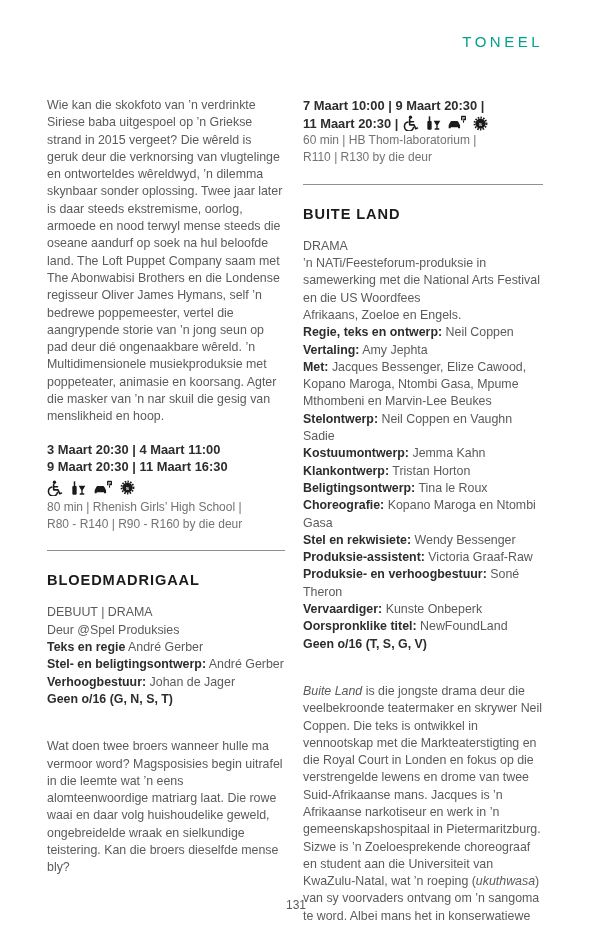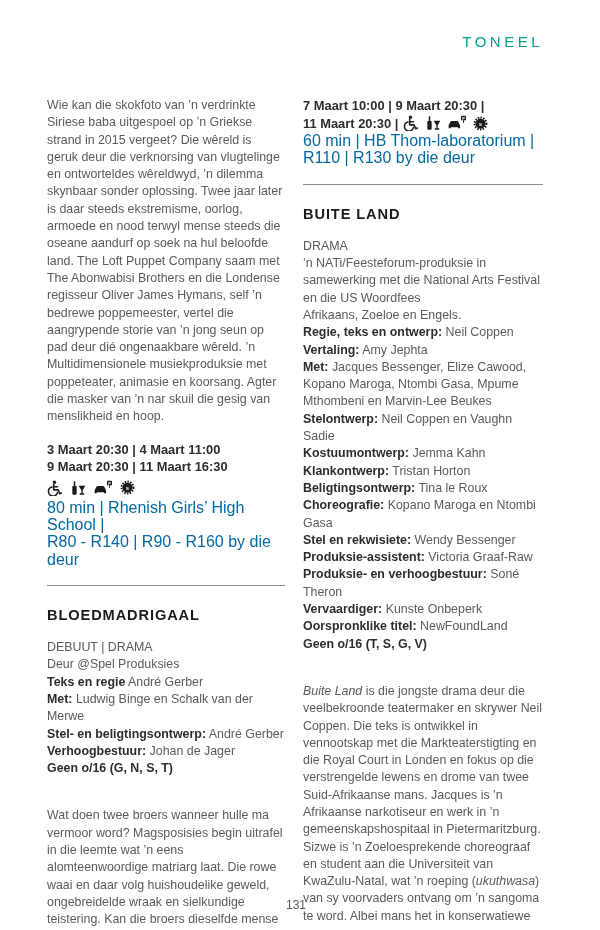--- a/index.html
+++ b/index.html
@@ -22,21 +22,21 @@
   .italic{font-style:italic;}
   .dates-block{margin-top:15px;}
   .dates-line{
     color:#2e2d2b;font-weight:700;font-size:12.9px;line-height:17.6px;
   }
   .icons-row{display:flex;align-items:center;gap:7px;color:#1b1b1b;margin:3px 0 2px;height:18px;}
   .icons-inline{display:inline-flex;align-items:center;gap:6px;color:#1b1b1b;vertical-align:-3.5px;margin-left:5px;}
   .icon{width:16px;height:16px;display:inline-block;}
   .icon-wide{width:20px;height:16px;}
   .icon-badge{width:15px;height:15px;}
-  .info-line{color:#0369a1;font-size:16px;line-height:17.3px;}
+  .info-line{color:#737373;font-size:12px;line-height:17.3px;}
   .divider{border:none;border-top:1px solid #8f8f8f;margin:17px 0 0 0;}
   .show-title{
     margin:21px 0 0 0;color:#1c1b1a;font-size:14.6px;font-weight:700;letter-spacing:0.9px;
   }
   .credits{margin-top:16px;}
   .credit-line{color:#5a5b5d;font-size:12.4px;line-height:17.3px;}
   .credit-label{color:#2e2d2b;font-weight:700;}
   .desc{margin-top:30px;}
   .page-number{
     position:absolute;left:0;right:8px;bottom:18px;text-align:center;
@@ -95,21 +95,20 @@
       <h2 class="show-title">BLOEDMADRIGAAL</h2>
 
       <div class="credits">
 
           <div class="credit-line"><span class="credit-label"></span><span class="credit-value">DEBUUT | DRAMA</span></div>
 
           <div class="credit-line"><span class="credit-label"></span><span class="credit-value">Deur @Spel Produksies</span></div>
 
           <div class="credit-line"><span class="credit-label">Teks en regie</span><span class="credit-value"> André Gerber</span></div>
 
-          <div class="credit-line"><span class="credit-label">Met:</span><span class="credit-value"> Ludwig Binge en Schalk van der Merwe</span></div>
 
           <div class="credit-line"><span class="credit-label">Stel- en beligtingsontwerp:</span><span class="credit-value"> André Gerber</span></div>
 
           <div class="credit-line"><span class="credit-label">Verhoogbestuur:</span><span class="credit-value"> Johan de Jager</span></div>
 
           <div class="credit-line"><span class="credit-label">Geen o/16 (G, N, S, T)</span><span class="credit-value"></span></div>
         </div>
 
       <p class="body-text desc">Wat doen twee broers wanneer hulle ma vermoor word? Magsposisies begin uitrafel in die leemte wat ’n eens alomteenwoordige matriarg laat. Die rowe waai en daar volg huishoudelike geweld, ongebreidelde wraak en sielkundige teistering. Kan die broers dieselfde mense bly?</p>
 

